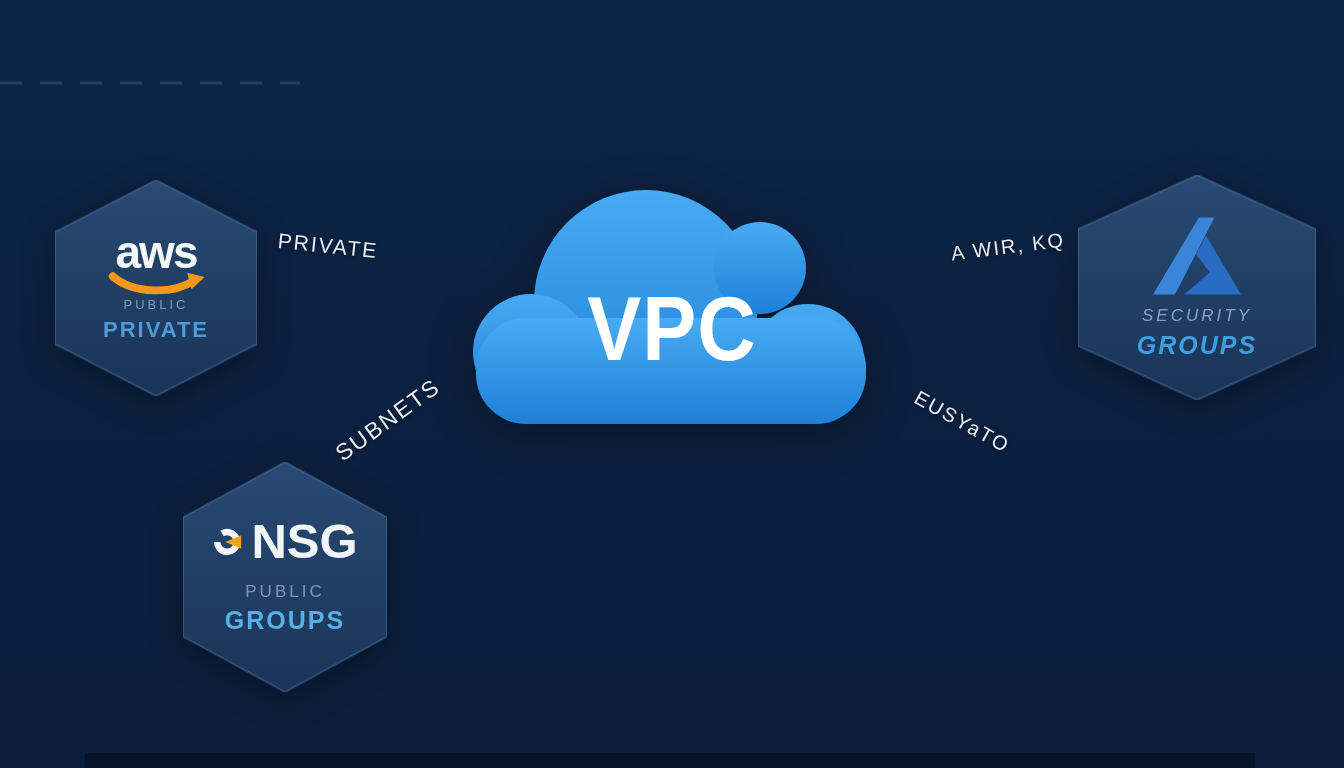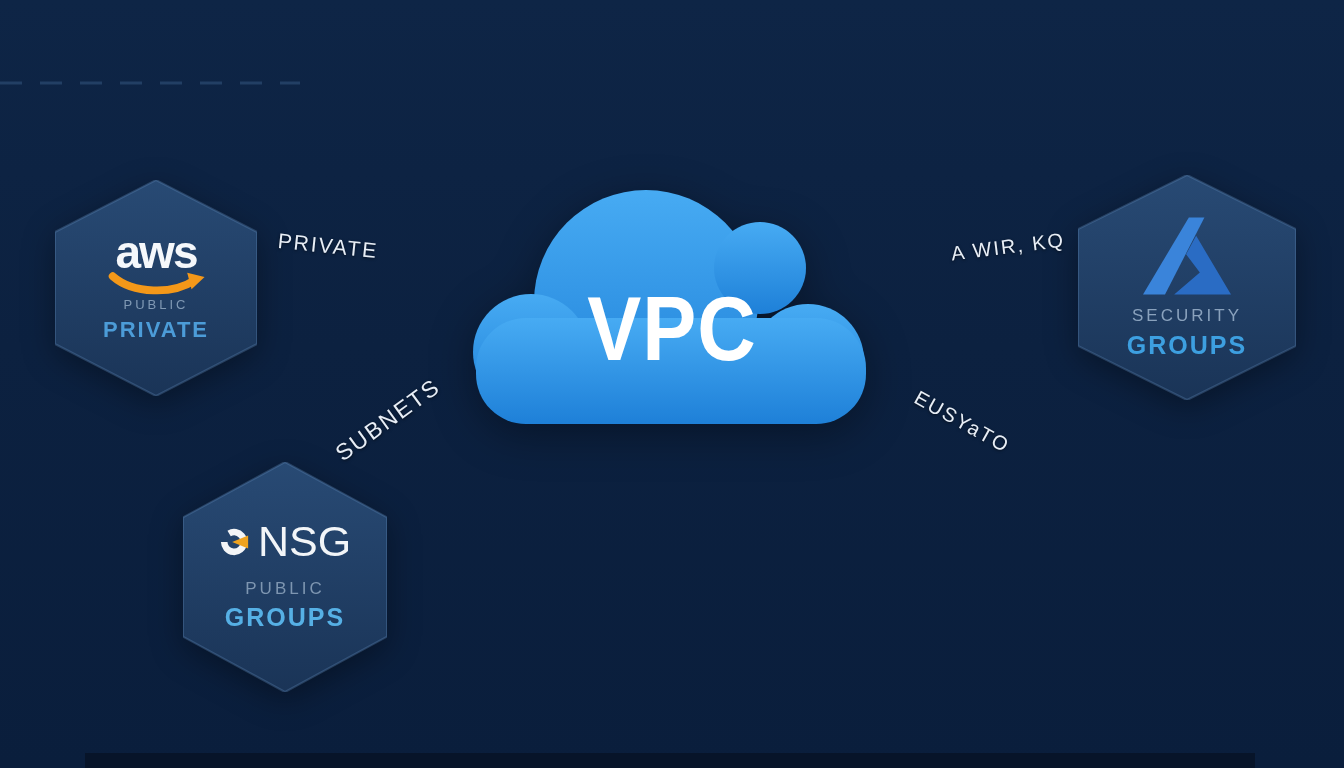--- a/index.html
+++ b/index.html
@@ -29,21 +29,21 @@
   .aws .node-line2 { margin-top:5px; color:#4c9cd8; font-size:22px; }
 
   
   .azure-logo { width:88px; height:80px; }
   .azure .node-line1 { margin-top:10px; font-size:17px; color:#8aa2bd; }
   .azure .node-line2 { margin-top:5px; color:#3d9fe0; font-size:25px; }
 
   
   .nsg-row { display:flex; align-items:center; gap:7px; }
   .nsg-badge { width:32px; height:30px; }
-  .nsg-text { color:#f2f5f8; font-weight:400; font-size:43px; letter-spacing:0; line-height:.9; }
+  .nsg-text { color:#f2f5f8; font-weight:700; font-size:49px; letter-spacing:0; line-height:.9; }
   .nsg .node-line1 { margin-top:18px; font-size:17px; color:#7e96b1; }
   .nsg .node-line2 { margin-top:4px; color:#56b0e5; font-size:25px; }
 
   
   .gcp-cloud { width:106px; height:82px; }
   .gcp .node-line1 { margin-top:6px; font-size:16px; color:#7e96b1; }
   .gcp .node-line2 { margin-top:4px; color:#3d93d4; font-size:22px; }
 
   
   .vpc-cloud { position:absolute; left:468px; top:180px; width:410px; height:250px;
@@ -101,21 +101,21 @@
         <svg class="aws-smile" viewBox="0 0 112 30">
           <path d="M6 6 C 30 27, 76 27, 100 11" fill="none" stroke="#f49819" stroke-width="9" stroke-linecap="round"></path>
           <polygon points="92,2 112,7 97,21" fill="#f49819"></polygon>
         </svg>
       </div>
       <div class="node-line1">PUBLIC</div>
       <div class="node-line2">PRIVATE</div>
     </div>
   </div>
 
-  <div class="hex-node azure" style="left:1078px; top:175px; width:218px; height:225px;">
+  <div class="hex-node azure" style="left:1078px; top:175px; width:238px; height:225px;font-style:italic;">
     <svg class="hex-svg" viewBox="0 0 100 108" preserveAspectRatio="none">
       <polygon points="50,0 100,26 100,82 50,108 0,82 0,26" fill="url(#hexgrad)" stroke="rgba(95,135,180,.35)" stroke-width="1"></polygon>
     </svg>
     <div class="hex-content">
       <svg class="azure-logo" viewBox="0 0 96 84">
         <polygon points="50,0 67,0 24,84 0,84" fill="#3a84da"></polygon>
         <polygon points="58,20 96,84 34,84 62,60 47,40" fill="#2a6cc4"></polygon>
       </svg>
       <div class="node-line1">SECURITY</div>
       <div class="node-line2">GROUPS</div>

